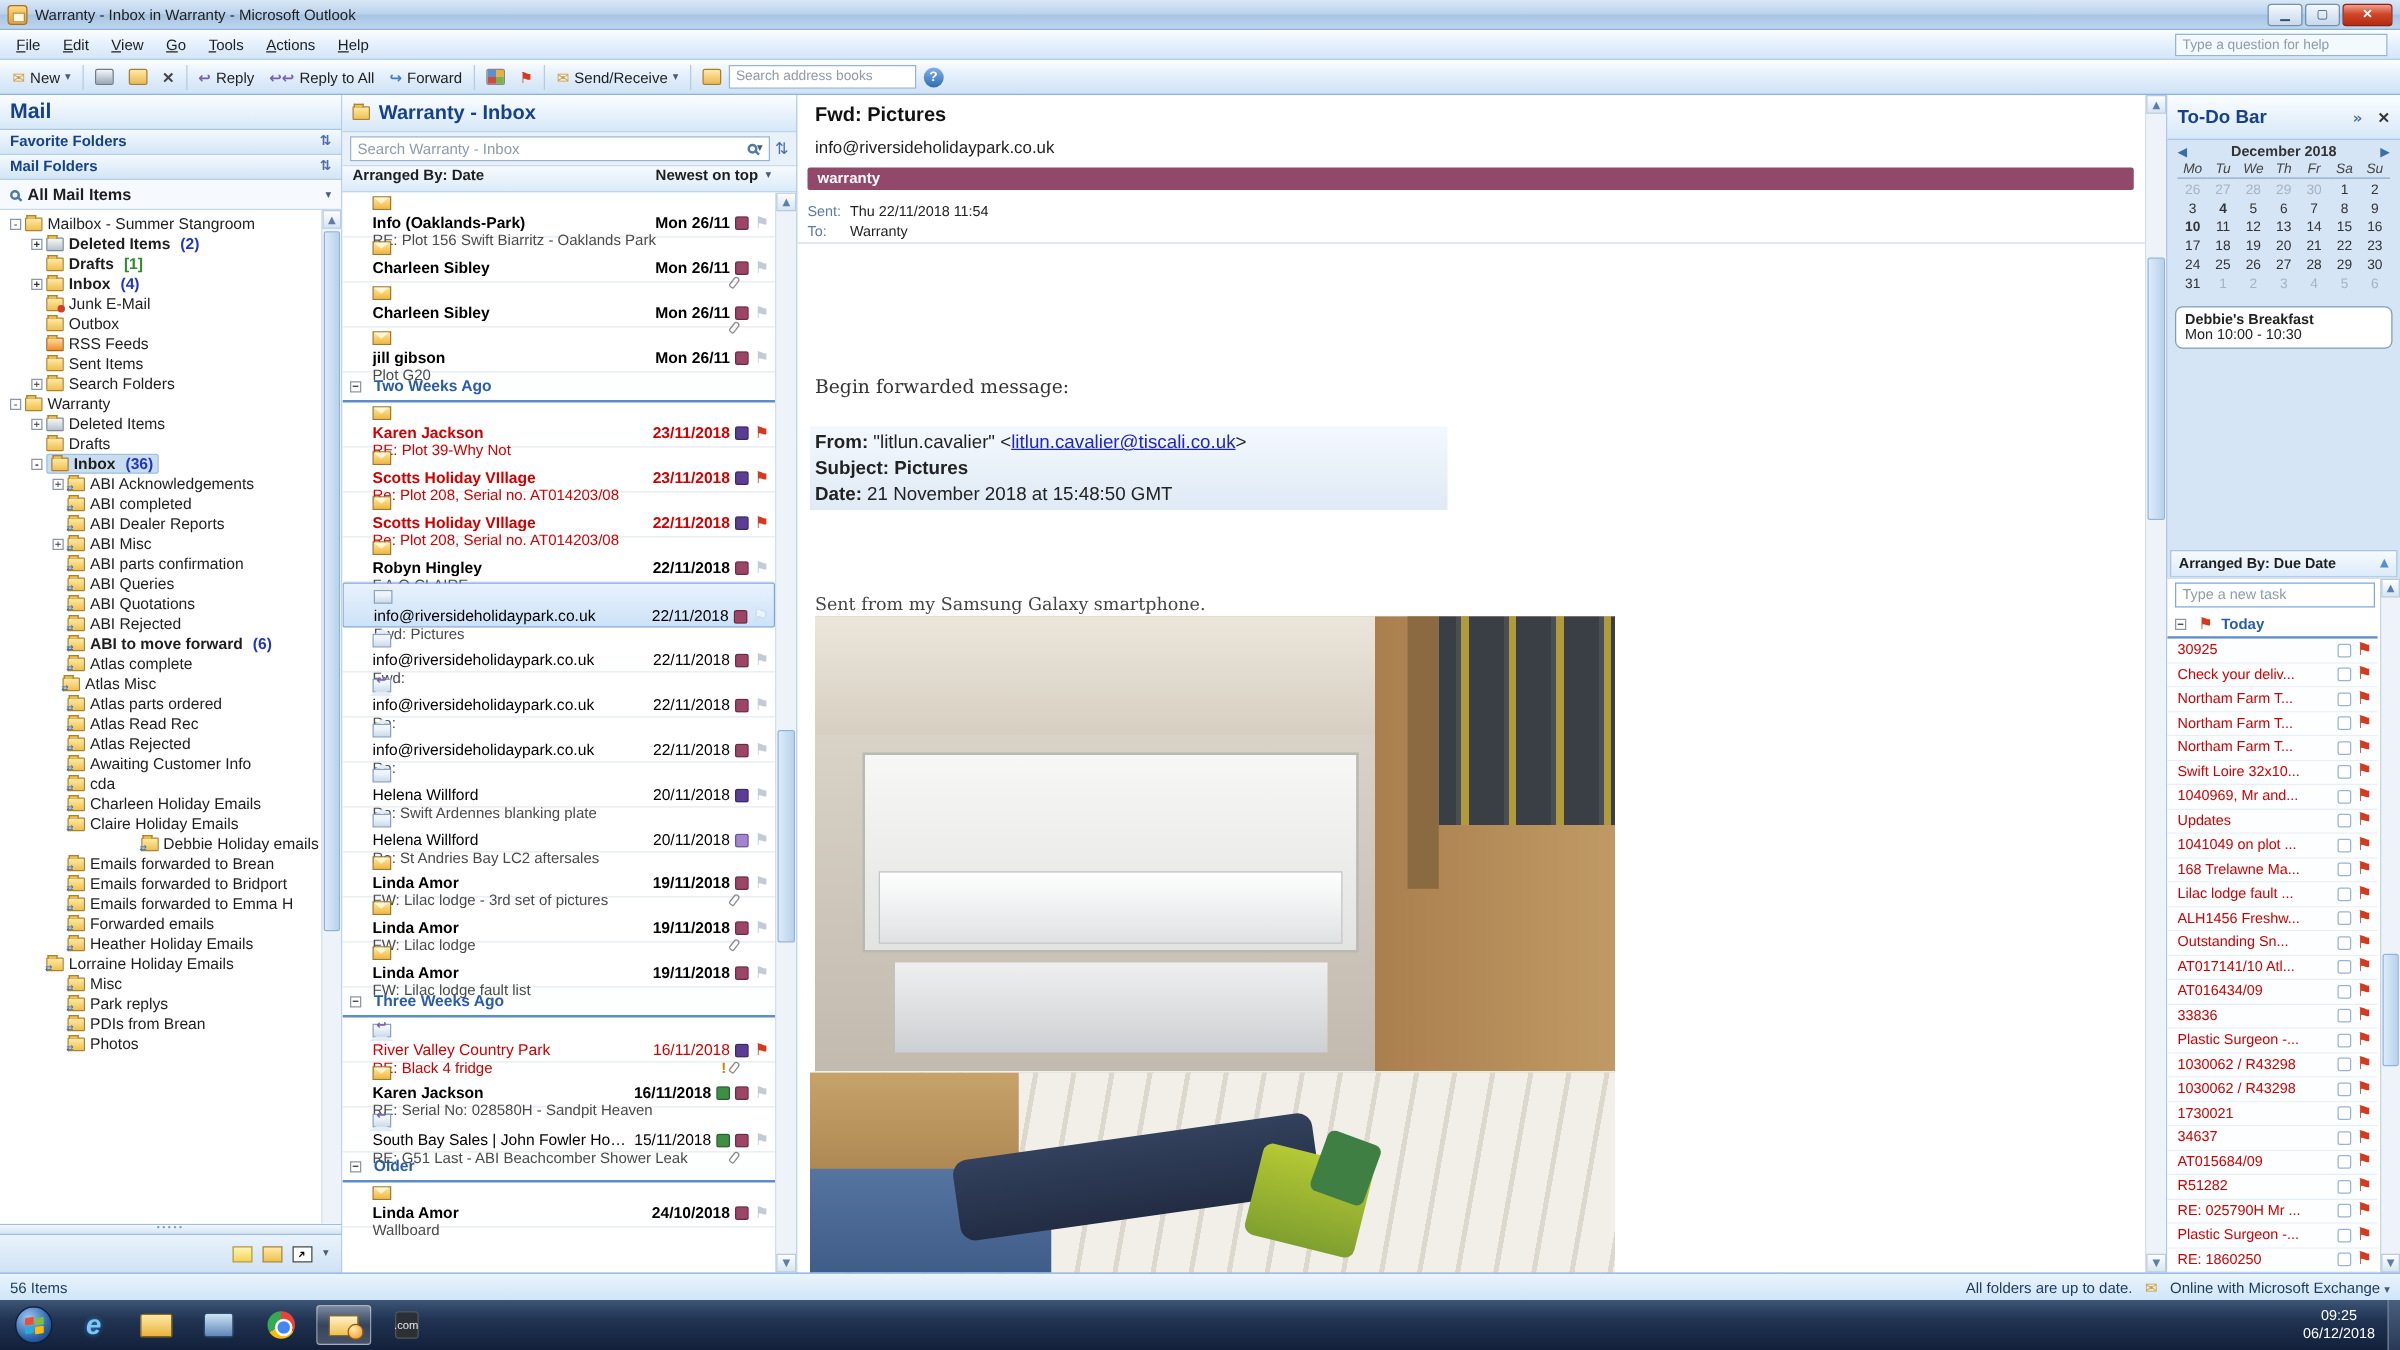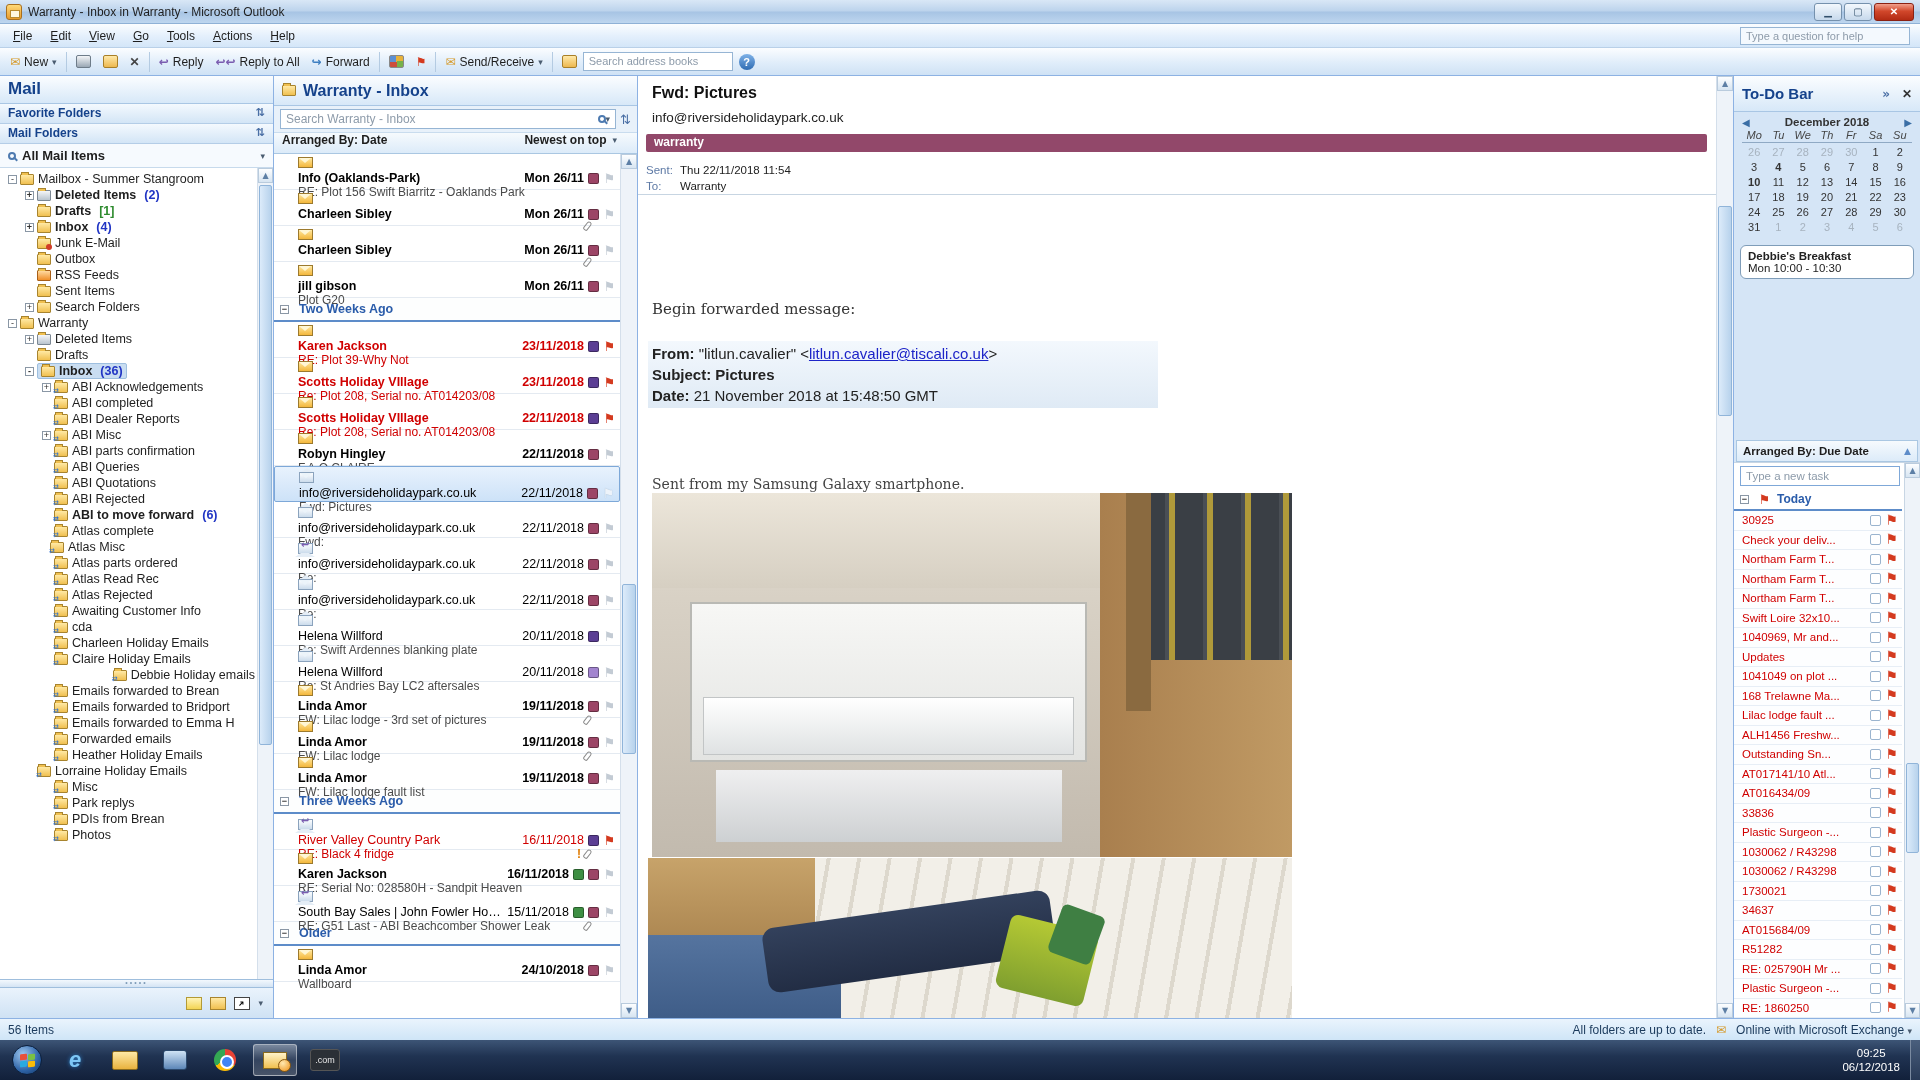--- a/index.html
+++ b/index.html
@@ -198,21 +198,21 @@
   .tb-ico.active{background:linear-gradient(rgba(255,255,255,.35),rgba(255,255,255,.1) 50%,rgba(255,255,255,.22));
     border:1px solid rgba(255,255,255,.45);}
   .ie-e{color:#7ec7f5;font-weight:bold;font-style:italic;font-size:22px;text-shadow:0 0 4px #2c7cc4;}
   .tb-fold{width:26px;height:19px;background:linear-gradient(#ffe9a5,#e9b23e);border:1px solid #8a6a1e;border-radius:2px;}
   .tb-app{width:24px;height:20px;background:linear-gradient(#cfe3f5,#5d87b8);border:1px solid #2c4a6e;border-radius:3px;}
   .chrome{width:22px;height:22px;border-radius:50%;background:conic-gradient(#ea4335 0 33%,#fbbc05 0 66%,#34a853 0);position:relative;}
   .chrome::after{content:"";position:absolute;left:6px;top:6px;width:10px;height:10px;border-radius:50%;background:#4285f4;border:2px solid #fff;}
   .ol-env{width:24px;height:17px;background:linear-gradient(#fff3c9,#f0c050);border:1px solid #8a6a1e;position:relative;}
   .ol-env::after{content:"";position:absolute;right:-5px;bottom:-4px;width:11px;height:11px;border-radius:50%;
     background:radial-gradient(circle at 35% 30%,#ffe9b0,#ef9015);border:1px solid #8a5a10;}
-  .comapp{width:30px;height:22px;background:#2b3036;border:1px solid #555;border-radius:3px;color:#e8e8e8;
+  .comapp{width:19px;height:22px;background:#2b3036;border:1px solid #555;border-radius:3px;color:#e8e8e8;
     font-size:9px;display:flex;align-items:center;justify-content:center;}
   .clock{margin-left:auto;color:#fff;font-size:11.5px;text-align:center;line-height:14px;padding-right:10px;}
   .peek{width:10px;height:40px;border-left:1px solid #7a8aa0;background:linear-gradient(#4a5f7d,#283a57);}
 </style>
 </head>
 <body>
 
 <div class="title-bar">
   <span class="app-ico"></span>
   <span class="title-txt">Warranty - Inbox in Warranty - Microsoft Outlook</span>

